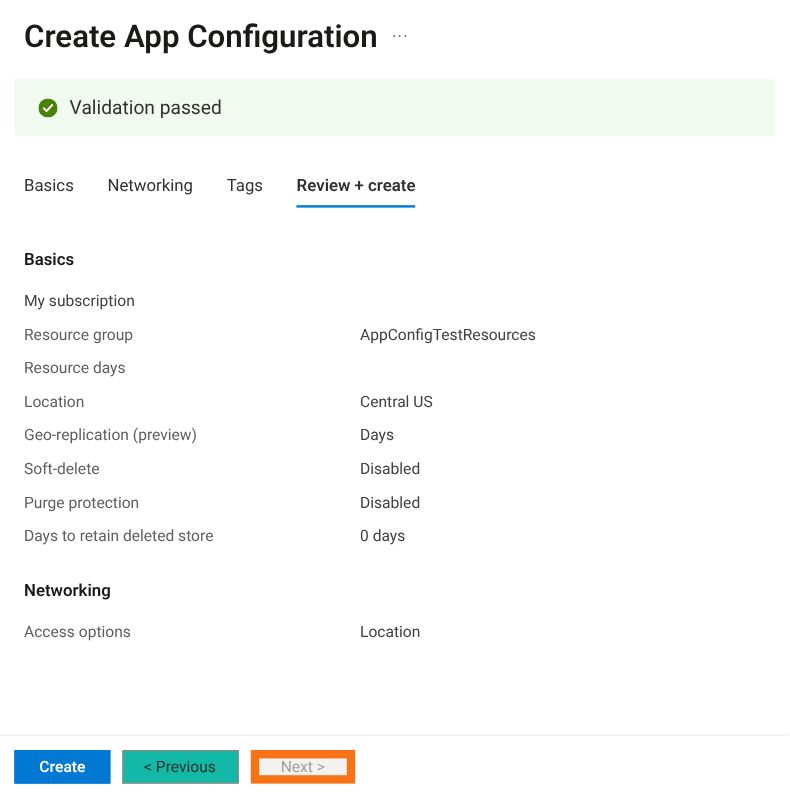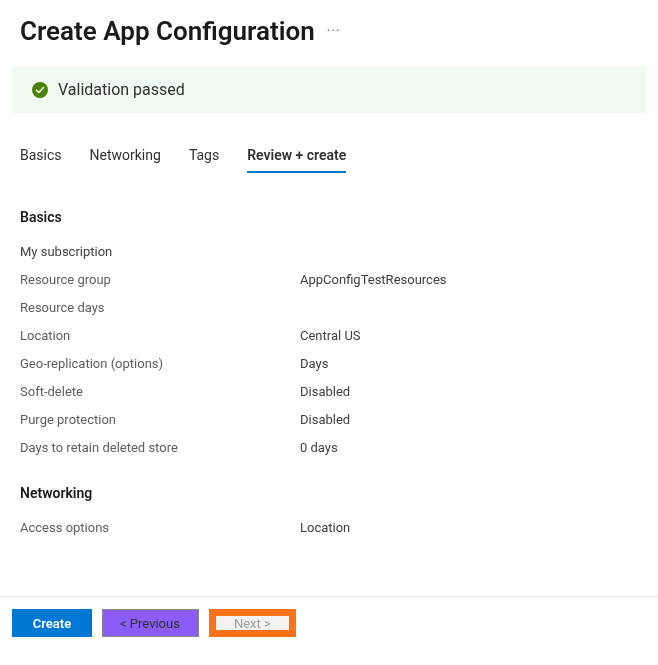--- a/index.html
+++ b/index.html
@@ -85,21 +85,21 @@
     .kv-value {
       color: #404040;
     }
     .section-gap {
       margin-top: 28px;
     }
     .footer {
       position: absolute;
       left: 0;
       right: 0;
-      bottom: 16px;
+      bottom: 0;
       border-top: 1px solid #edebe9;
       padding: 12px;
       display: flex;
       gap: 10px;
       background: #ffffff;
     }
     .btn {
       font-size: 13px;
       padding: 6px 18px;
       cursor: pointer;
@@ -110,21 +110,21 @@
       justify-content: center;
       min-width: 80px;
     }
     .btn-primary {
       background: #0078d4;
       color: #ffffff;
       border: 1px solid #0078d4;
       font-weight: 600;
     }
     .btn-secondary {
-      background: #8b5cf6;
+      background: #14b8a6;
       color: #323130;
       border: 1px solid #8a8886;
       padding-left: 17px;
     }
     .btn-disabled {
       background: #f3f2f1;
       color: #a19f9d;
       border: 7px solid #f97316;
       cursor: not-allowed;
     }
@@ -164,21 +164,21 @@
     <div class="kv-value">AppConfigTestResources</div>
   </div>
   <div class="kv-row">
     <div class="kv-label">Resource days</div>
   </div>
   <div class="kv-row">
     <div class="kv-label">Location</div>
     <div class="kv-value">Central US</div>
   </div>
   <div class="kv-row">
-    <div class="kv-label">Geo-replication (options)</div>
+    <div class="kv-label">Geo-replication (preview)</div>
     <div class="kv-value">Days</div>
   </div>
   <div class="kv-row">
     <div class="kv-label">Soft-delete</div>
     <div class="kv-value">Disabled</div>
   </div>
   <div class="kv-row">
     <div class="kv-label">Purge protection</div>
     <div class="kv-value">Disabled</div>
   </div>

